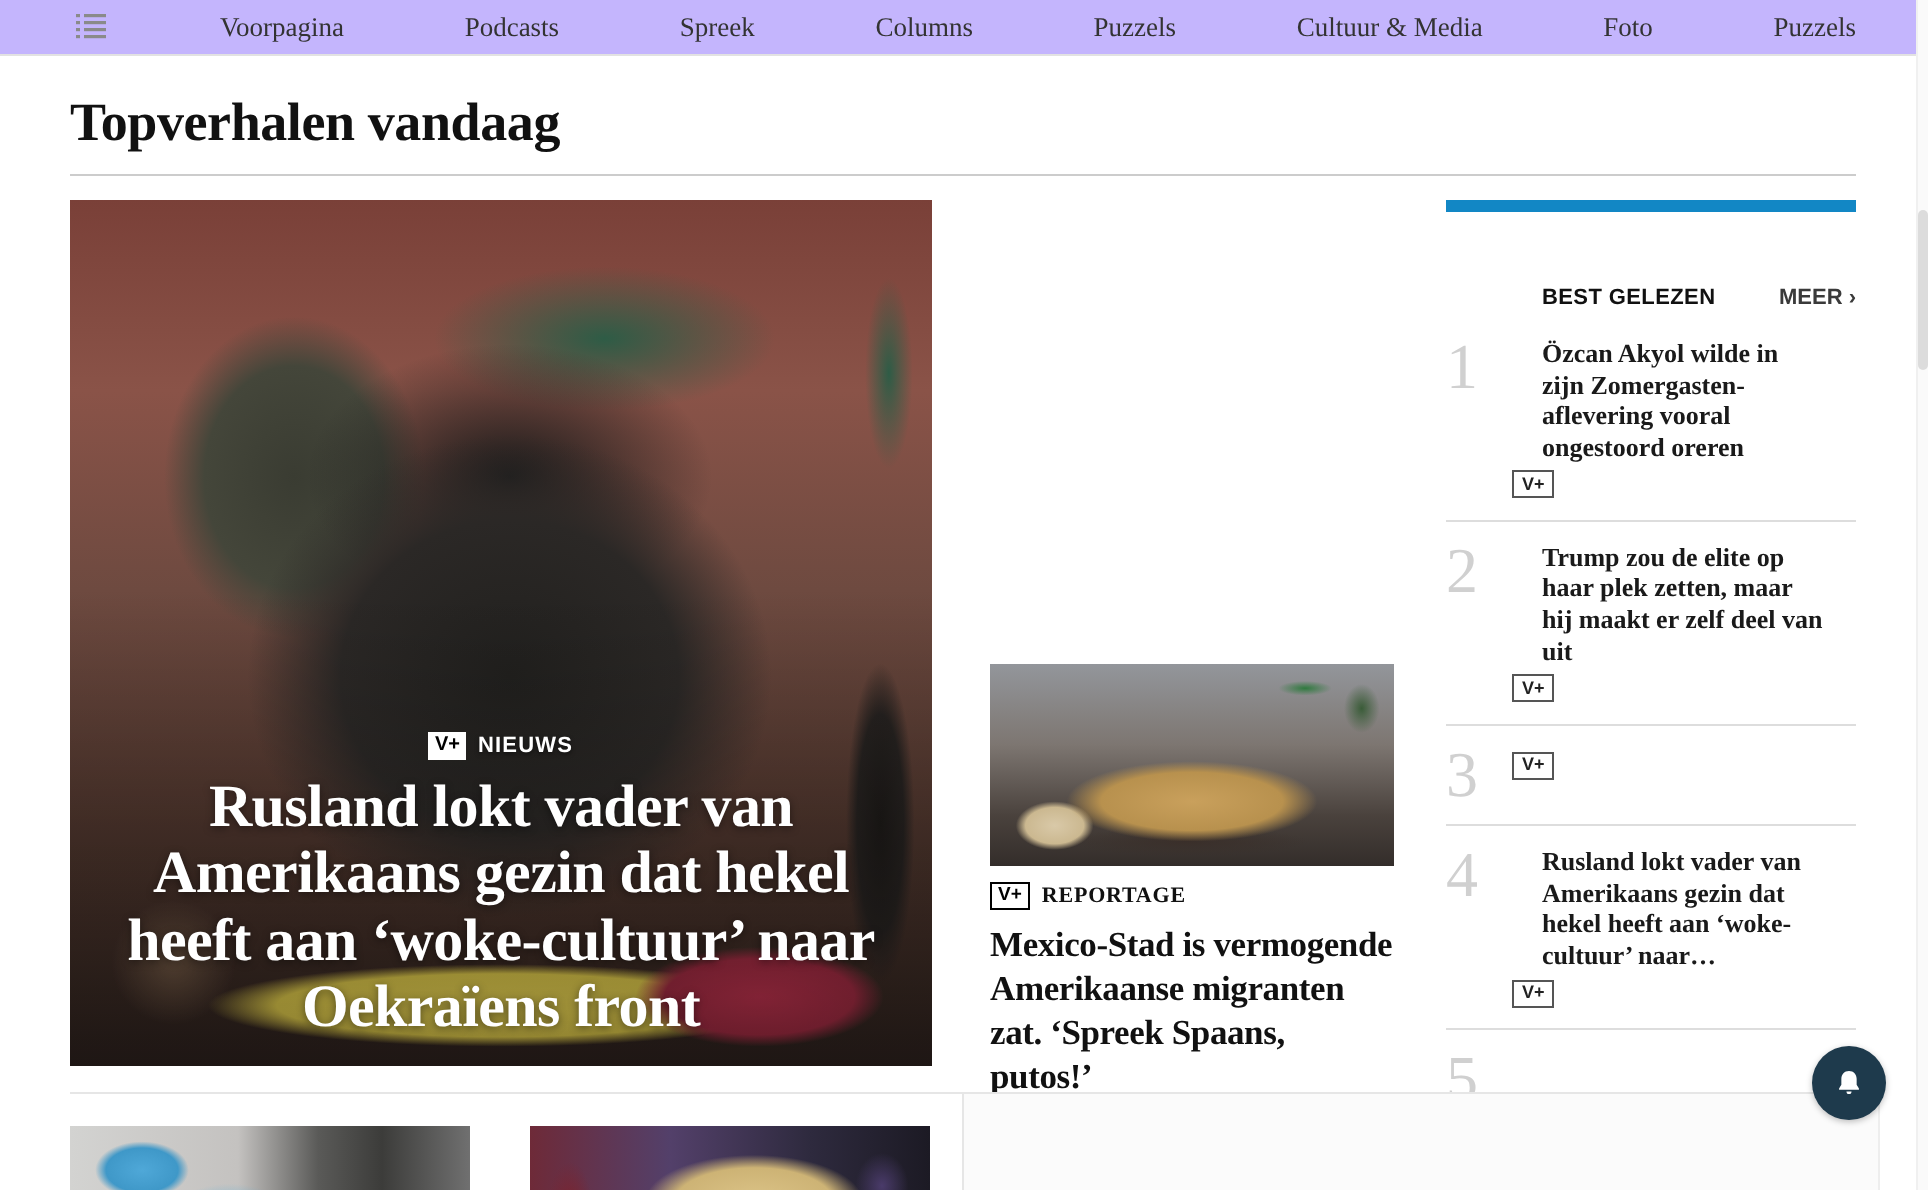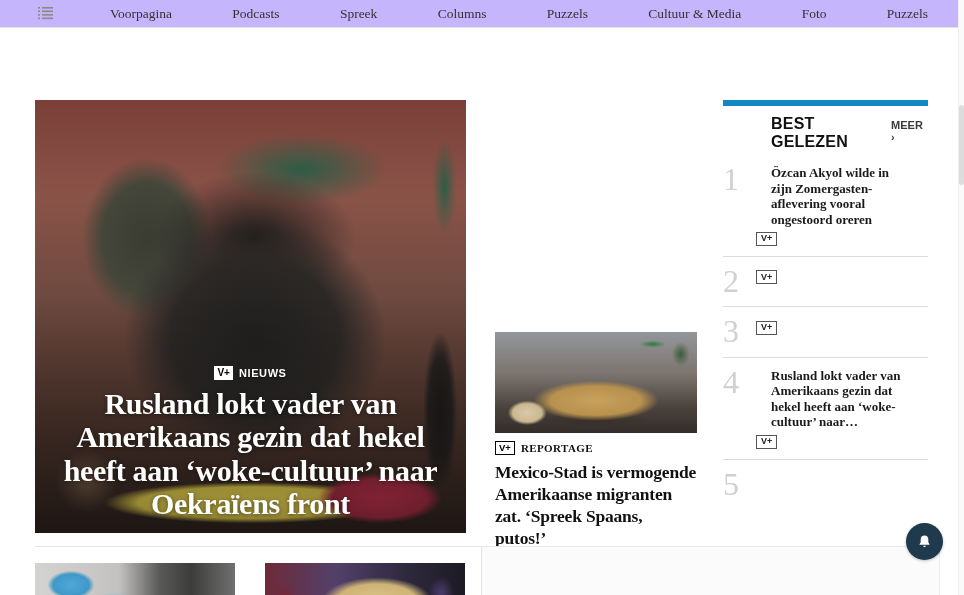--- a/index.html
+++ b/index.html
@@ -51,23 +51,23 @@
       linear-gradient(180deg, #93969b 0%, #7d7671 40%, #4a423d 75%, #332d2a 100%);}
   .badge-row-dark{display:flex;align-items:center;gap:6px;margin-top:8px;}
   .vplus-outline{display:inline-block;background:#fff;color:#000;border:1.5px solid #000;
                  font-family:"Liberation Sans",sans-serif;font-weight:700;font-size:9.5px;line-height:1;padding:1px 3px;}
   .kicker-dark{font-family:Liberation Serif, serif;font-weight:700;font-size:11px;color:#111;letter-spacing:.4px;}
   .second-title{margin:6px 0 12px;font-size:17.5px;line-height:1.26;font-weight:700;color:#111;letter-spacing:-.2px;}
   
   .sidebar{position:absolute;left:723px;top:100px;width:205px;}
   .accent-bar{height:6px;width:100%;}
   .sb-head{display:flex;justify-content:space-between;align-items:baseline;margin-top:9px;}
-  .sb-title{font-family:"Liberation Sans",sans-serif;font-weight:700;font-size:16px;color:#111;letter-spacing:.2px;padding-left:48px;}
+  .sb-title{font-family:"Liberation Sans",sans-serif;font-weight:700;font-size:11px;color:#111;letter-spacing:.2px;padding-left:48px;}
   .sb-more{font-family:"Liberation Sans",sans-serif;font-weight:600;font-size:11px;color:#3a3a3a;
-           text-decoration:none;cursor:pointer;}
+           text-decoration:none;cursor:pointer;margin-top:28px;}
   .sb-list{margin-top:4px;}
   .sb-item{display:flex;gap:9px;padding:9px 0 10px;border-bottom:1px solid #ddd;cursor:pointer;}
   .sb-item:last-child{border-bottom:none;}
   .sb-rank{flex:0 0 24px;font-size:32px;line-height:.95;color:#d0d0d0;font-weight:400;}
   .sb-body{flex:1;}
   .sb-item-title{font-size:13px;line-height:1.2;font-weight:600;color:#1a1a1a;margin:1px 15px 0;}
   .vplus-mini{display:inline-block;margin-top:4px;background:#fff;color:#222;border:1px solid #555;
               font-family:"Liberation Sans",sans-serif;font-weight:700;font-size:9px;line-height:1;padding:1.5px 4px;}
   
   .bottom-rule{position:absolute;left:35px;top:546px;width:905px;height:1px;background:#e6e6e6;}
@@ -119,20 +119,23 @@
       <a class="nav-link">Podcasts</a>
       <a class="nav-link">Spreek</a>
       <a class="nav-link">Columns</a>
       <a class="nav-link">Puzzels</a>
       <a class="nav-link">Cultuur &amp; Media</a>
       <a class="nav-link">Foto</a>
       <a class="nav-link">Puzzels</a>
     </nav>
   </header>
 
+  <div class="section-head">
+    <h1>Topverhalen vandaag</h1>
+  </div>
 
   <article class="hero">
     <div class="hero-photo"></div>
     <div class="hero-shade"></div>
     <div class="hero-overlay">
       <div class="badge-row">
         <span class="vplus-solid">V+</span>
         <span class="kicker-light">NIEUWS</span>
       </div>
       <h2 class="hero-title">Rusland lokt vader van Amerikaans gezin dat hekel heeft aan ‘woke-cultuur’ naar Oekraïens front</h2>
@@ -158,20 +161,21 @@
       <div class="sb-item">
         <span class="sb-rank">1</span>
         <div class="sb-body">
           <p class="sb-item-title">Özcan Akyol wilde in zijn Zomergasten-aflevering vooral ongestoord oreren</p>
           <span class="vplus-mini">V+</span>
         </div>
       </div>
       <div class="sb-item">
         <span class="sb-rank">2</span>
         <div class="sb-body">
+          <p class="sb-item-title">Trump zou de elite op haar plek zetten, maar hij maakt er zelf deel van uit</p>
           <span class="vplus-mini">V+</span>
         </div>
       </div>
       <div class="sb-item">
         <span class="sb-rank">3</span>
         <div class="sb-body">
           <span class="vplus-mini">V+</span>
         </div>
       </div>
       <div class="sb-item">

